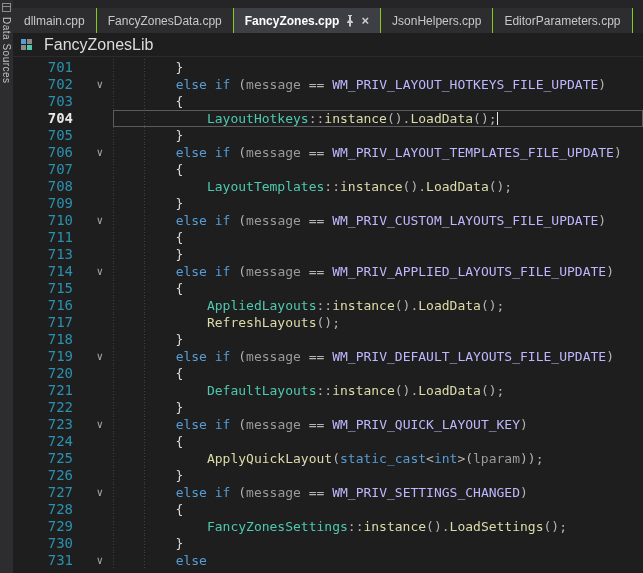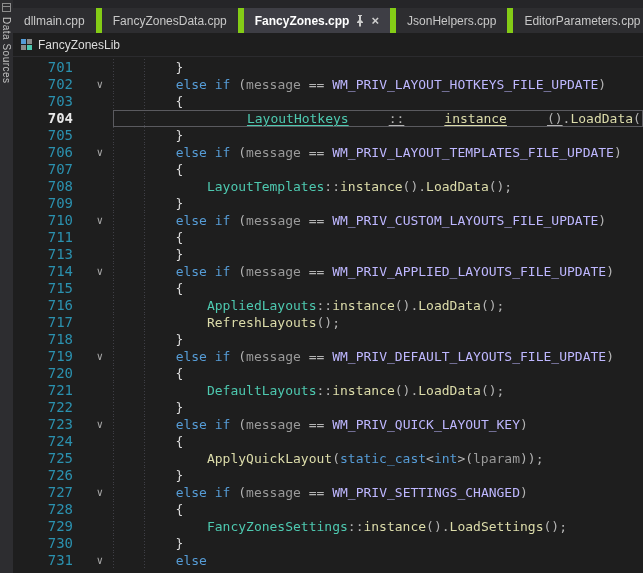--- a/index.html
+++ b/index.html
@@ -13,28 +13,28 @@
               background:linear-gradient(#8c8c8c,#8c8c8c) 0 2px/7px 1px no-repeat;}
   .strip-label{writing-mode:vertical-rl;font-size:10px;color:#c2c2c2;white-space:nowrap;letter-spacing:.5px;}
 
   .main{flex:1;min-width:0;display:flex;flex-direction:column;}
 
   
   .tabbar{flex:0 0 33px;background:var(--tab-bar-bg,#252528);display:flex;
           align-items:flex-end;overflow:hidden;}
   .tab{height:25px;display:flex;align-items:center;gap:6px;padding:0 11px;
        background:var(--inactive-tab-bg,#2d2d30);color:var(--inactive-tab-text,#c8c8c8);
-       font-size:12px;border-right:6px solid #84cc16;white-space:nowrap;cursor:pointer;}
+       font-size:12px;border-right:1px solid #84cc16;white-space:nowrap;cursor:pointer;}
   .tab.active{background:var(--active-tab-bg,#3e3e45);color:var(--active-tab-text,#ffffff);font-weight:bold;}
   .tab-close{font-size:13px;line-height:1;color:#cfcfcf;cursor:pointer;}
   .tab-pin{display:inline-flex;align-items:center;cursor:pointer;}
 
   
-  .navbar{flex:0 0 23px;display:flex;align-items:center;gap:6px;padding:0 8px;
-          background:#1e1e1e;border-bottom:1px solid #2b2b2e;color:#dcdcdc;font-size:12px;cursor:pointer;}
+  .navbar{flex:0 0 23px;display:flex;align-items:center;gap:12px;padding:0 8px;
+          background:#1e1e1e;border-bottom:1px solid #2b2b2e;color:#dcdcdc;font-size:16px;cursor:pointer;}
   .proj-icon{width:11px;height:11px;display:grid;grid-template-columns:1fr 1fr;gap:1px;}
   .proj-icon i{background:#8a8a8a;}
   .proj-icon i:nth-child(1){background:#569cd6;}
   .proj-icon i:nth-child(4){background:#4ec9b0;}
 
   
   .editor{flex:1;min-height:0;padding-top:2px;overflow:hidden;
           font-family:"DejaVu Sans Mono","Liberation Mono",monospace;}
   .row{display:flex;height:17px;line-height:17px;}
   .ln{flex:0 0 60px;text-align:right;font-size:14px;color:var(--line-number,#2b91af);}
@@ -50,21 +50,21 @@
         background-position:0 0,4ch 0;}
   .row.current .codeline{outline:1px solid var(--current-line-border,#5a5a5f);outline-offset:-1px;}
 
   .tok-k{color:var(--keyword,#569cd6);text-align:right;}
   .tok-m{color:var(--macro,#beb7ff);}
   .tok-t{color:var(--type,#4ec9b0);}
   .tok-f{color:var(--function,#dcdcaa);}
   .tok-p{color:var(--parameter,#9a9a9a);}
   .tok-o{color:var(--operator,#b4b4b4);}
   .tok-x{color:var(--plain,#dcdcdc);}
-  .tok-u{text-decoration:underline;text-underline-offset:2px;margin-left:40px;}
+  .tok-u{text-underline-offset:2px;}
   .caret{display:inline-block;width:1px;height:13px;background:#e6e6e6;vertical-align:-2px;}
 </style>
 </head>
 <body>
 
 <div class="root">
 
   <div class="side-strip">
     <span class="strip-icon"></span>
     <span class="strip-label">Data Sources</span>

